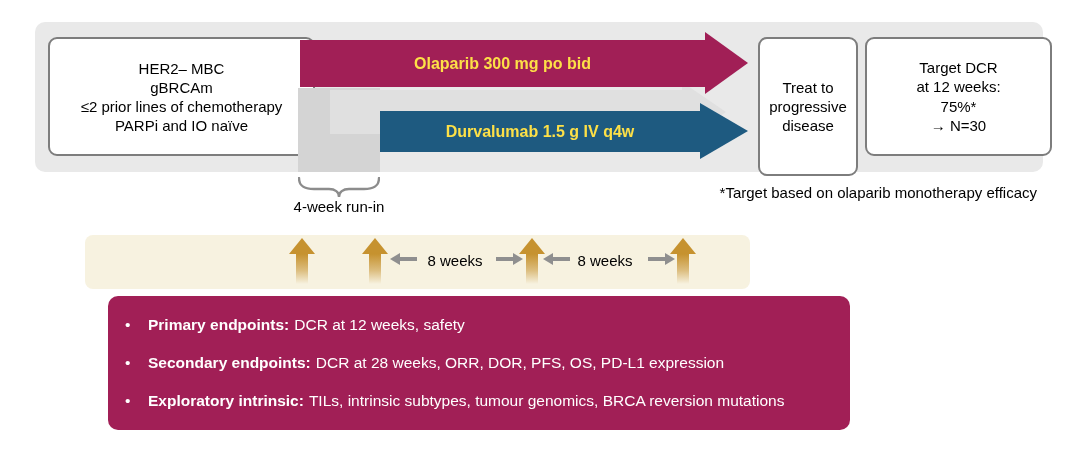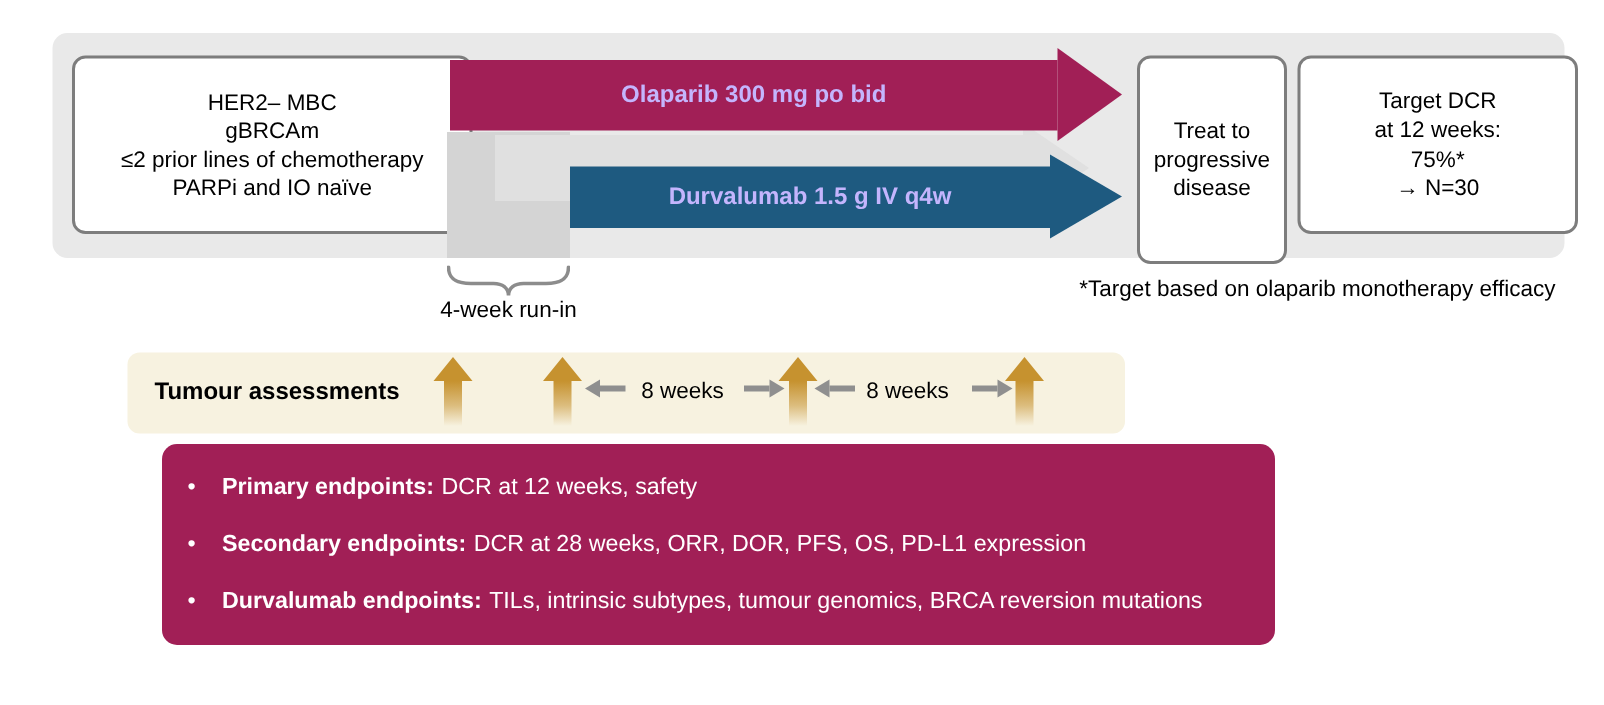--- a/index.html
+++ b/index.html
@@ -29,21 +29,21 @@
   .arrow-body{display:flex;align-items:center;justify-content:center;}
   .olaparib-body{left:300px;top:40px;width:405px;height:47px;background:#A11F56;}
   .olaparib-head{left:705px;top:32px;width:0;height:0;
     border-left:43px solid #A11F56;border-top:31px solid transparent;border-bottom:31px solid transparent;}
   .shadow-body{left:330px;top:90px;width:352px;height:44px;background:#E0E0E0;}
   .shadow-head{left:682px;top:82px;width:0;height:0;
     border-left:44px solid #E0E0E0;border-top:30px solid transparent;border-bottom:30px solid transparent;}
   .durva-body{left:380px;top:111px;width:320px;height:41px;background:#1E5A80;}
   .durva-head{left:700px;top:103px;width:0;height:0;
     border-left:48px solid #1E5A80;border-top:28px solid transparent;border-bottom:28px solid transparent;}
-  .arrow-label{color:#c4b5fd;font-weight:bold;font-size:16px;}
+  .arrow-label{color:#fde047;font-weight:bold;font-size:16px;}
 
   
   .brace{left:298px;top:177px;}
   .runin-label{left:259px;top:198px;width:160px;text-align:center;font-size:15px;}
 
   .footnote{top:184px;right:32px;font-size:15px;text-align:right;}
 
   
   .band{left:85px;top:235px;width:665px;height:54px;background:#F7F2E0;border-radius:8px;}
   .band-label{left:103px;top:235px;height:54px;display:flex;align-items:center;font-weight:bold;font-size:16px;}
@@ -110,21 +110,20 @@
   </div>
 
   <svg class="abs brace" width="82" height="22" viewBox="0 0 82 22">
     <path d="M1,1 C1,9 6,12 16,12 L31,12 C37,12 41,15 41,20 C41,15 45,12 51,12 L66,12 C76,12 81,9 81,1" fill="none" stroke="#8C8C8C" stroke-width="2.4" stroke-linecap="round"></path>
   </svg>
   <div class="abs runin-label">4-week run-in</div>
 
   <div class="abs footnote">*Target based on olaparib monotherapy efficacy</div>
 
   <div class="abs band"></div>
-  <div class="abs band-label">Tumour assessments</div>
 
   <div class="abs gold-arrow" style="left:289px;">
     <div class="gold-head"></div>
       <div class="gold-stem"></div>
   </div>
   <div class="abs gold-arrow" style="left:362px;">
     <div class="gold-head"></div>
       <div class="gold-stem"></div>
   </div>
   <div class="abs gold-arrow" style="left:519px;">
@@ -162,18 +161,18 @@
       <span class="ep-label">Primary endpoints:</span>
       <span class="ep-text">DCR at 12 weeks, safety</span>
     </div>
     <div class="ep-row">
       <span class="ep-bullet">•</span>
       <span class="ep-label">Secondary endpoints:</span>
       <span class="ep-text">DCR at 28 weeks, ORR, DOR, PFS, OS, PD-L1 expression</span>
     </div>
     <div class="ep-row">
       <span class="ep-bullet">•</span>
-      <span class="ep-label">Durvalumab endpoints:</span>
+      <span class="ep-label">Exploratory intrinsic:</span>
       <span class="ep-text">TILs, intrinsic subtypes, tumour genomics, BRCA reversion mutations</span>
     </div>
   </div>
 
 </div>
 
 </body></html>

